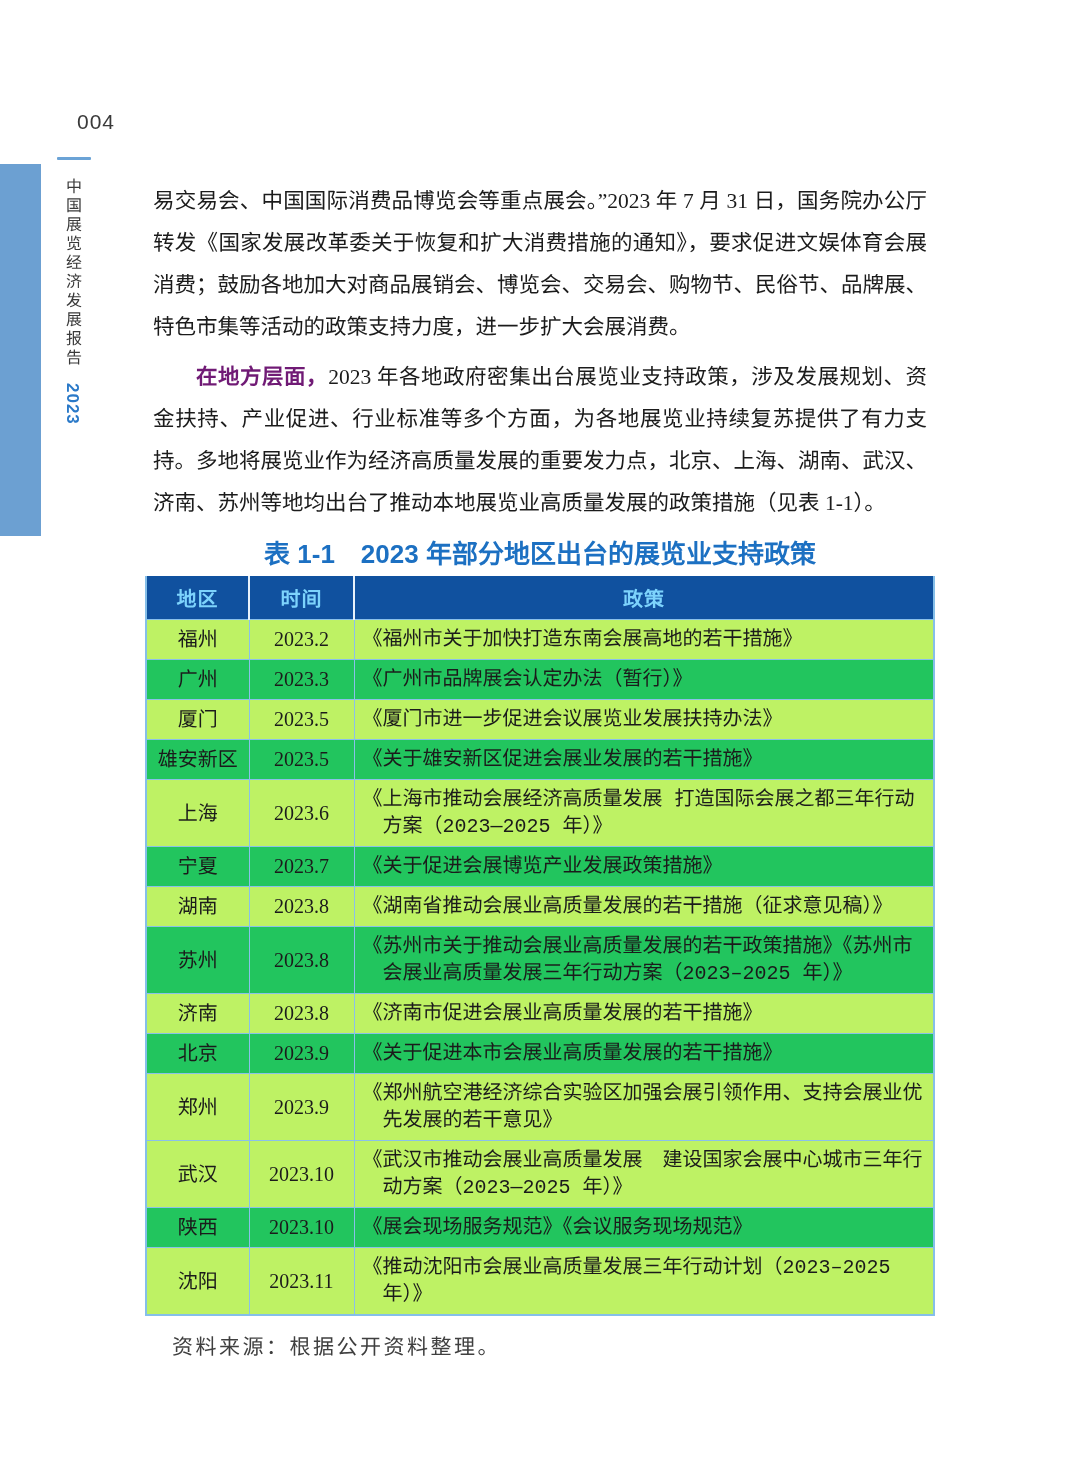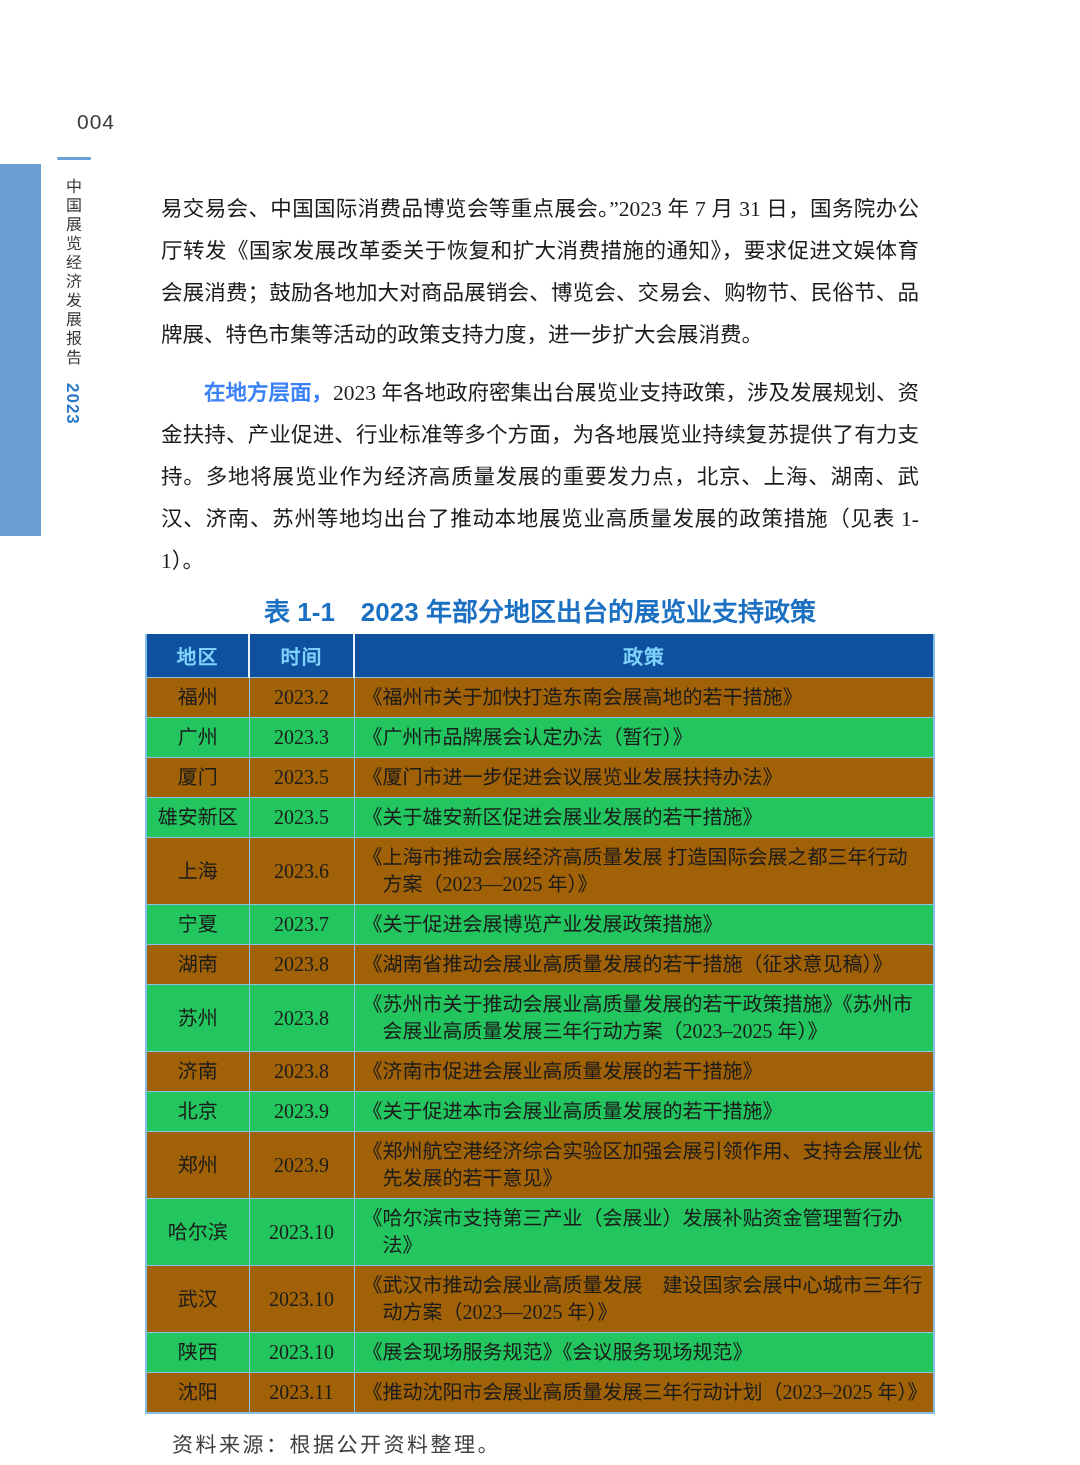--- a/index.html
+++ b/index.html
@@ -31,26 +31,26 @@
     font-size:16px;letter-spacing:3px;color:#3a3a3a;font-weight:500;
   }
   .vertical-title .year{
     color:#2A79C8;font-weight:700;font-size:17px;margin-top:8px;letter-spacing:1px;
   }
   
   .content{
     position:absolute;left:145px;top:172px;width:790px;
   }
   .para{
-    margin:16px;font-size:21.5px;line-height:42px;text-align:justify;
+    margin:8px;font-size:21.5px;line-height:42px;text-align:justify;
     text-justify:inter-ideograph;
   }
   .para.indent{text-indent:2em;}
   .lead-blue{
-    color:#3b82f6;font-weight:700;
+    color:#701a75;font-weight:700;
     font-family:"Liberation Sans","DejaVu Sans",sans-serif;
   }
   
   .table-title{
     margin:16px 0 8px 0;text-align:center;
     font-family:"Liberation Sans","DejaVu Sans",sans-serif;
     font-size:26px;font-weight:700;color:#1C70C2;line-height:28px;
   }
   table.policy-table{
     width:788px;border-collapse:collapse;table-layout:fixed;
@@ -62,27 +62,27 @@
   .policy-table th{
     background:#10519F;color:#7dd3fc;height:41px;
     font-family:"Liberation Sans","DejaVu Sans",sans-serif;
     font-size:20px;font-weight:600;letter-spacing:1px;
     border-left:2px solid #e8f2fb;border-bottom:none;
   }
   .policy-table th:first-child{border-left:none;}
   .policy-table td{
     border:1px solid #8AC0EA;
     font-size:20px;line-height:27px;padding:6px 8px;
-    background:#a16207;vertical-align:middle;
+    background:#bef264;vertical-align:middle;
   }
   .policy-table tr.alt td{background:#22c55e;}
   .policy-table td.region,.policy-table td.time{text-align:center;}
   .policy-table td.policy{text-align:left;}
   .policy-table td.policy .hang{
-    display:block;padding-left:1em;text-indent:-1em;
+    display:block;padding-left:1em;text-indent:-1em;font-family:Liberation Mono, monospace;
   }
   .source-note{
     margin:14px 0 0 27px;font-size:21px;letter-spacing:2.5px;color:#3f3f3f;
   }
 </style>
 </head>
 <body>
 
 <div class="side-bar"></div>
 
@@ -187,27 +187,20 @@
             <span class="hang">《关于促进本市会展业高质量发展的若干措施》</span>
           </td>
       </tr>
         <tr>
         <td class="region">郑州</td>
         <td class="time">2023.9</td>
         <td class="policy">
             <span class="hang">《郑州航空港经济综合实验区加强会展引领作用、支持会展业优先发展的若干意见》</span>
           </td>
       </tr>
-        <tr class="alt">
-        <td class="region">哈尔滨</td>
-        <td class="time">2023.10</td>
-        <td class="policy">
-            <span class="hang">《哈尔滨市支持第三产业（会展业）发展补贴资金管理暂行办法》</span>
-          </td>
-      </tr>
         <tr>
         <td class="region">武汉</td>
         <td class="time">2023.10</td>
         <td class="policy">
             <span class="hang">《武汉市推动会展业高质量发展　建设国家会展中心城市三年行动方案（2023—2025 年）》</span>
           </td>
       </tr>
         <tr class="alt">
         <td class="region">陕西</td>
         <td class="time">2023.10</td>

